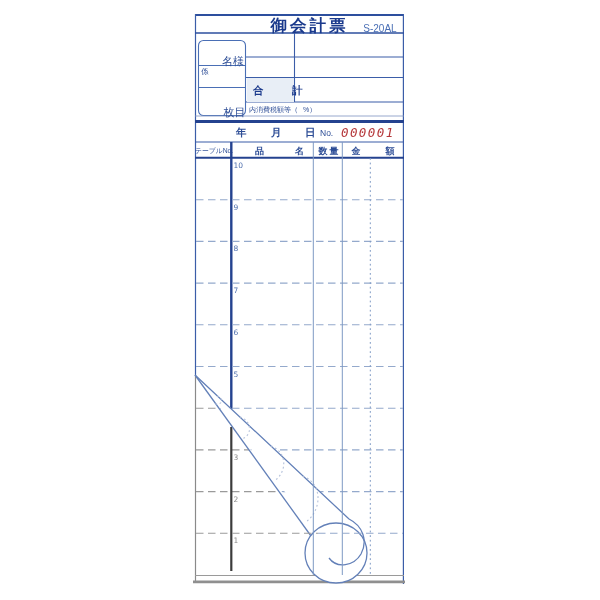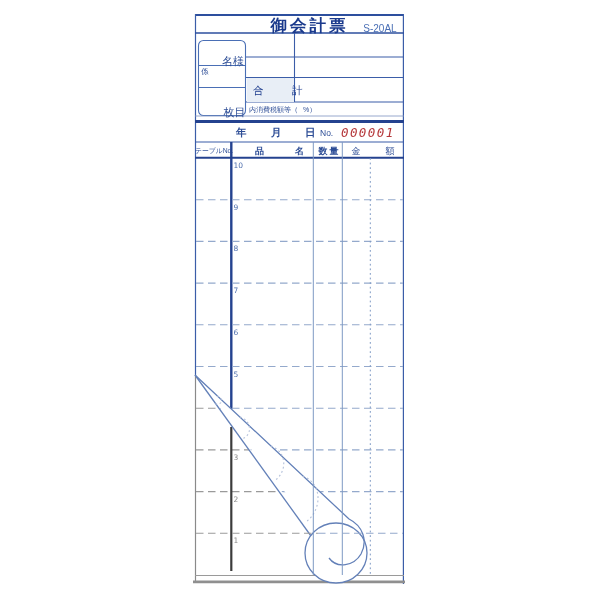--- a/index.html
+++ b/index.html
@@ -10,34 +10,34 @@
   .stage{position:absolute;left:0;top:0;width:600px;height:600px;}
   svg{position:absolute;left:0;top:0;}
   .txt{position:absolute;color:#2d4d96;white-space:nowrap;}
   .title{left:195px;top:15px;width:229px;text-align:center;
          font-size:16.5px;font-weight:bold;letter-spacing:3px;color:#1b3a8c;}
   .model{left:344px;top:23px;width:72px;text-align:center;font-size:10px;color:#4a6fb5;}
   .lbl-guests{left:198px;top:54px;width:46px;text-align:right;font-size:11px;}
   .lbl-staff{left:201px;top:67px;font-size:7.5px;}
   .lbl-pages{left:212px;top:105px;width:45px;text-align:center;font-size:11px;}
   .total-cell{left:247px;top:78px;width:47px;height:24px;background:#e8eef6;
-              text-align:center;line-height:24px;font-size:10.5px;font-weight:normal;
+              text-align:center;line-height:24px;font-size:10.5px;font-weight:bold;
               letter-spacing:9px;color:#1b3a8c;padding-left:6px;box-sizing:border-box;}
   .tax-prefix{left:249px;top:105px;font-size:7px;}
   .tax-suffix{left:303px;top:105px;font-size:7px;}
   .d-year{left:236px;top:126px;font-size:10.5px;font-weight:bold;}
   .d-month{left:271px;top:126px;font-size:10.5px;font-weight:bold;}
   .d-day{left:305px;top:126px;font-size:10.5px;font-weight:bold;}
   .d-no{left:320px;top:128px;font-size:8.5px;}
   .serial{left:341px;top:125px;font-size:12.5px;letter-spacing:1.4px;color:#b5373a;
           font-family:"DejaVu Sans Mono","Liberation Mono",monospace;font-style:italic;}
   .h-tableno{left:195px;top:146px;width:36px;text-align:center;font-size:6.8px;}
   .h-item{left:232px;top:145px;width:81px;text-align:center;font-size:9px;font-weight:bold;letter-spacing:11px;padding-left:23px;box-sizing:border-box;}
   .h-qty{left:313px;top:145px;width:29px;text-align:center;font-size:9px;font-weight:bold;letter-spacing:2px;padding-left:4px;box-sizing:border-box;}
-  .h-amount{left:342px;top:145px;width:62px;text-align:center;font-size:9px;font-weight:normal;letter-spacing:8px;padding-left:8px;box-sizing:border-box;}
+  .h-amount{left:342px;top:145px;width:62px;text-align:center;font-size:9px;font-weight:bold;letter-spacing:8px;padding-left:8px;box-sizing:border-box;}
 </style>
 </head>
 <body>
 
 <div class="stage">
 
   <svg width="600" height="600" viewBox="0 0 600 600">
 
     <g fill="none">
 

